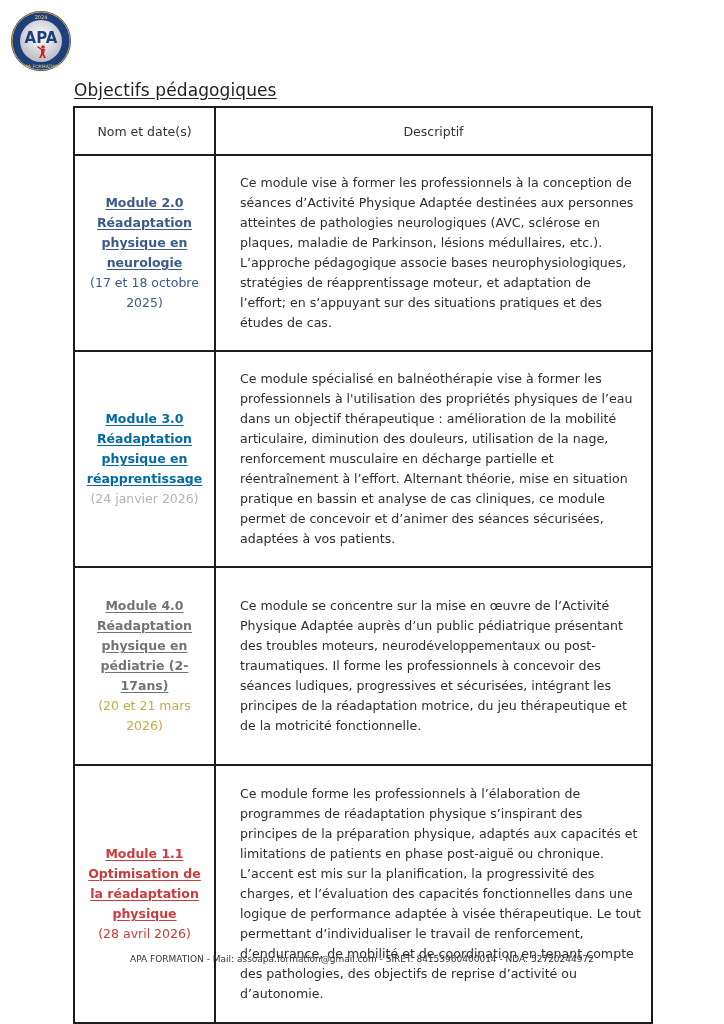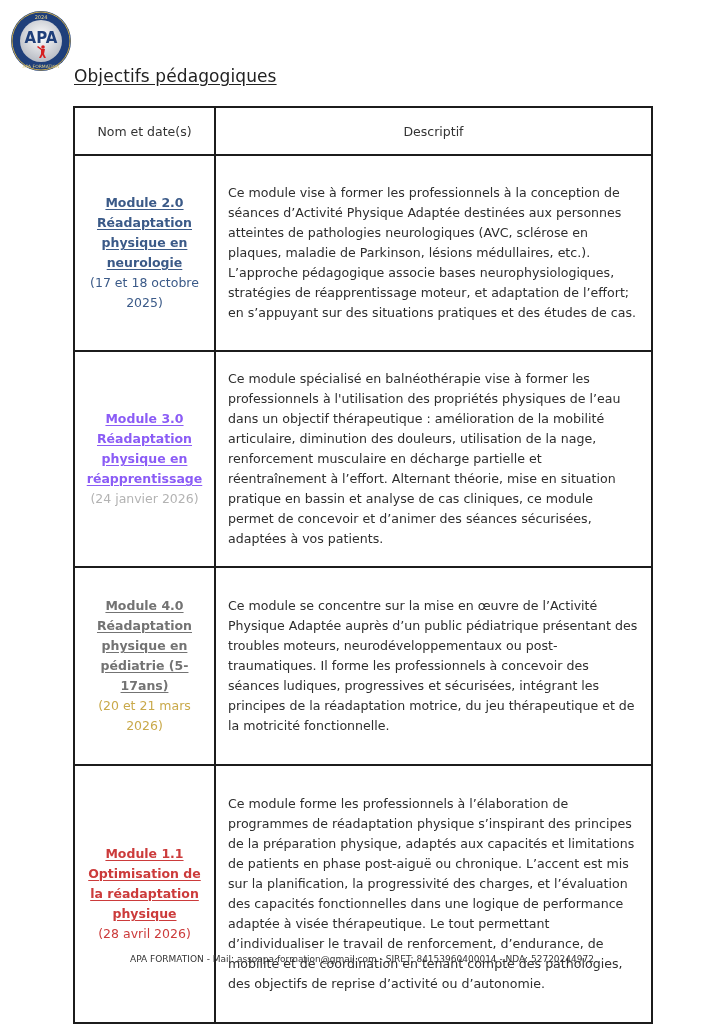--- a/index.html
+++ b/index.html
@@ -1,29 +1,29 @@
 <!DOCTYPE html>
 <html><head>
 <meta charset="utf-8">
 <style>
   html, body { margin: 0; padding: 0; background: #ffffff; }
   body { width: 724px; height: 1024px; position: relative; overflow: hidden;
          font-family: "DejaVu Sans", sans-serif; color: #333333; }
   .logo { position: absolute; left: 10px; top: 10px; width: 62px; height: 62px; }
-  .page-title { position: absolute; left: 74px; top: 66px; font-size: 17px; color: #222;
+  .page-title { position: absolute; left: 74px; top: 80px; font-size: 17px; color: #222;
                 text-decoration: underline; text-underline-offset: 2px; letter-spacing: 0.1px; }
   table.main { position: absolute; left: 73px; top: 106px; width: 578px;
                border-collapse: collapse; table-layout: fixed; }
   table.main td, table.main th { border: 2px solid #1c1c1c; vertical-align: middle; }
   table.main th { height: 44px; font-weight: normal; font-size: 12.5px; color: #333; }
   col.c1 { width: 141px; }
   col.c2 { width: 437px; }
   .name-cell { text-align: center; font-size: 12.5px; line-height: 20px; padding: 0 6px; }
   .name-cell .title { text-decoration: underline; text-underline-offset: 2px; font-weight: bold; }
-  .desc-cell { font-size: 12.6px; line-height: 20px; padding: 8px 10px 8px 12px; color: #2e2e2e; }
+  .desc-cell { font-size: 12.6px; line-height: 20px; padding: 8px 10px 8px 24px; color: #2e2e2e; }
   .row1 td { height: 178px; }
   .row2 td { height: 198px; margin-top: 16px; }
   .row3 td { height: 180px; }
   .row4 td { height: 240px; }
   .footer { position: absolute; left: 0; width: 724px; text-align: center; font-size: 9px; color: #333; }
   .footer.l1 { top: 954px; }
   .footer.l2 { top: 993px; margin-top: 31px; }
 </style>
 </head>
 <body>
@@ -71,37 +71,37 @@
           <span>Réadaptation</span><br>
           <span>physique en</span><br>
           <span>neurologie</span>
         </a><br>
         <span>(17 et 18 octobre 2025)</span>
       </td>
       <td class="desc-cell">Ce module vise à former les professionnels à la conception de séances d’Activité Physique Adaptée destinées aux personnes atteintes de pathologies neurologiques (AVC, sclérose en plaques, maladie de Parkinson, lésions médullaires, etc.). L’approche pédagogique associe bases neurophysiologiques, stratégies de réapprentissage moteur, et adaptation de l’effort; en s’appuyant sur des situations pratiques et des études de cas.</td>
     </tr>
     <tr class="row2">
       <td class="name-cell" style="color:#b3b3b3">
-        <a class="title" style="color:#8b5cf6">
+        <a class="title" style="color:#0369a1">
           <span>Module 3.0</span><br>
           <span>Réadaptation</span><br>
           <span>physique en</span><br>
           <span>réapprentissage</span>
         </a><br>
         <span>(24 janvier 2026)</span>
       </td>
       <td class="desc-cell">Ce module spécialisé en balnéothérapie vise à former les professionnels à l'utilisation des propriétés physiques de l’eau dans un objectif thérapeutique : amélioration de la mobilité articulaire, diminution des douleurs, utilisation de la nage, renforcement musculaire en décharge partielle et réentraînement à l’effort. Alternant théorie, mise en situation pratique en bassin et analyse de cas cliniques, ce module permet de concevoir et d’animer des séances sécurisées, adaptées à vos patients.</td>
     </tr>
     <tr class="row3">
       <td class="name-cell" style="color:#c9a94a">
         <a class="title" style="color:#737373">
           <span>Module 4.0</span><br>
           <span>Réadaptation</span><br>
           <span>physique en</span><br>
-          <span>pédiatrie (5-</span><br>
+          <span>pédiatrie (2-</span><br>
           <span>17ans)</span>
         </a><br>
         <span>(20 et 21 mars 2026)</span>
       </td>
       <td class="desc-cell">Ce module se concentre sur la mise en œuvre de l’Activité Physique Adaptée auprès d’un public pédiatrique présentant des troubles moteurs, neurodéveloppementaux ou post-traumatiques. Il forme les professionnels à concevoir des séances ludiques, progressives et sécurisées, intégrant les principes de la réadaptation motrice, du jeu thérapeutique et de la motricité fonctionnelle.</td>
     </tr>
     <tr class="row4">
       <td class="name-cell" style="color:#cc3b3b">
         <a class="title" style="color:#cc3b3b">
           <span>Module 1.1</span><br>

